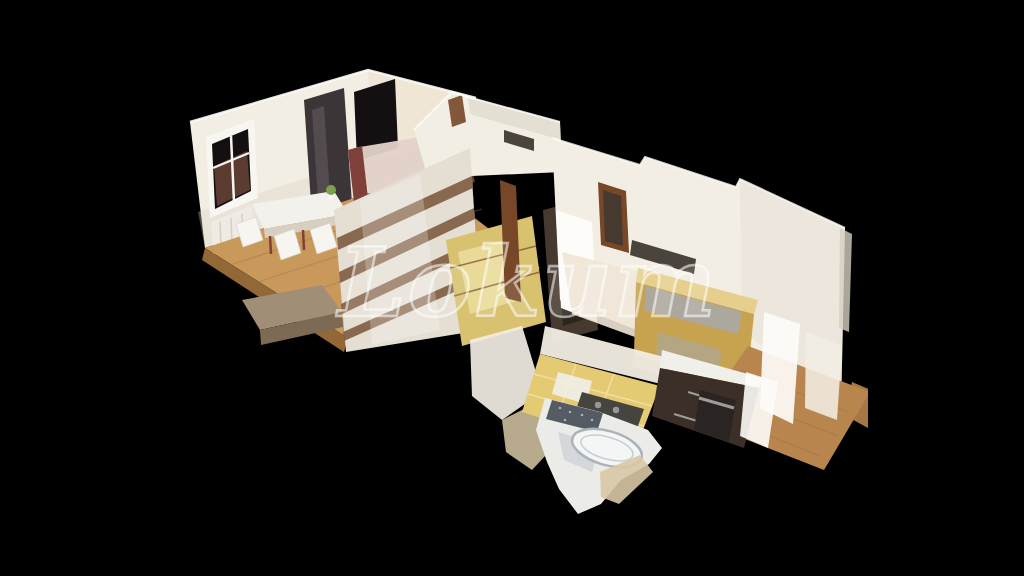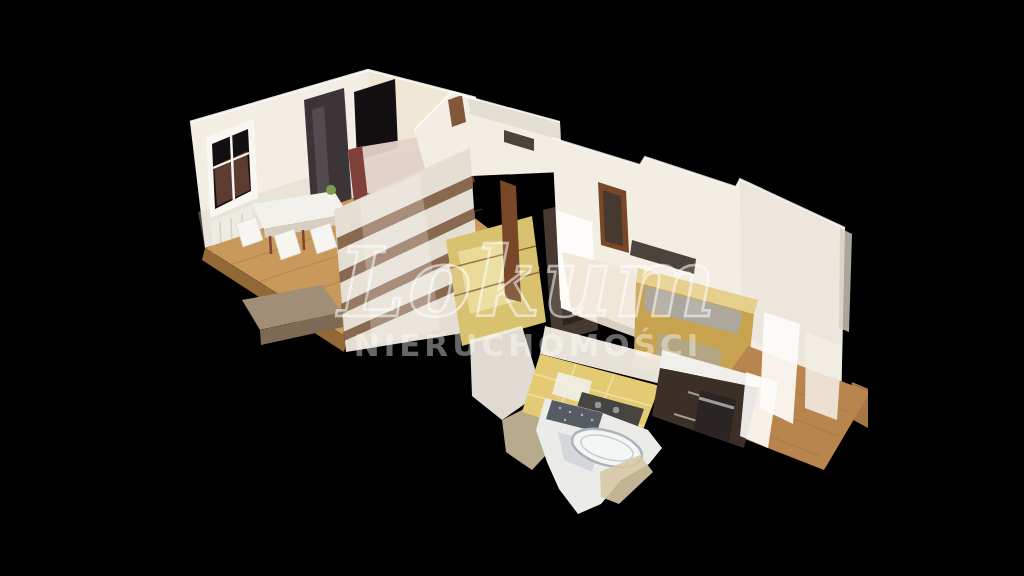--- a/index.html
+++ b/index.html
@@ -169,15 +169,14 @@
 
     <g>
       <polyline points="190,122 368,70 476,98" style="fill:none;stroke:var(--wall_bright);stroke-width:2.5;stroke-opacity:.9"></polyline>
       <polyline points="414,130 452,92 468,97 560,122" style="fill:none;stroke:var(--wall_bright);stroke-width:2;stroke-opacity:.85"></polyline>
       <polyline points="552,138 640,165 645,157 736,187 740,179 845,228" style="fill:none;stroke:var(--wall_bright);stroke-width:2;stroke-opacity:.8"></polyline>
     </g>
   </svg>
 
   <div class="watermark">
     <div class="wm-logo">Lokum</div>
-    <div class="wm-sub">NIERUCHOMOŚCI</div>
   </div>
 </div>
 
 </body></html>

